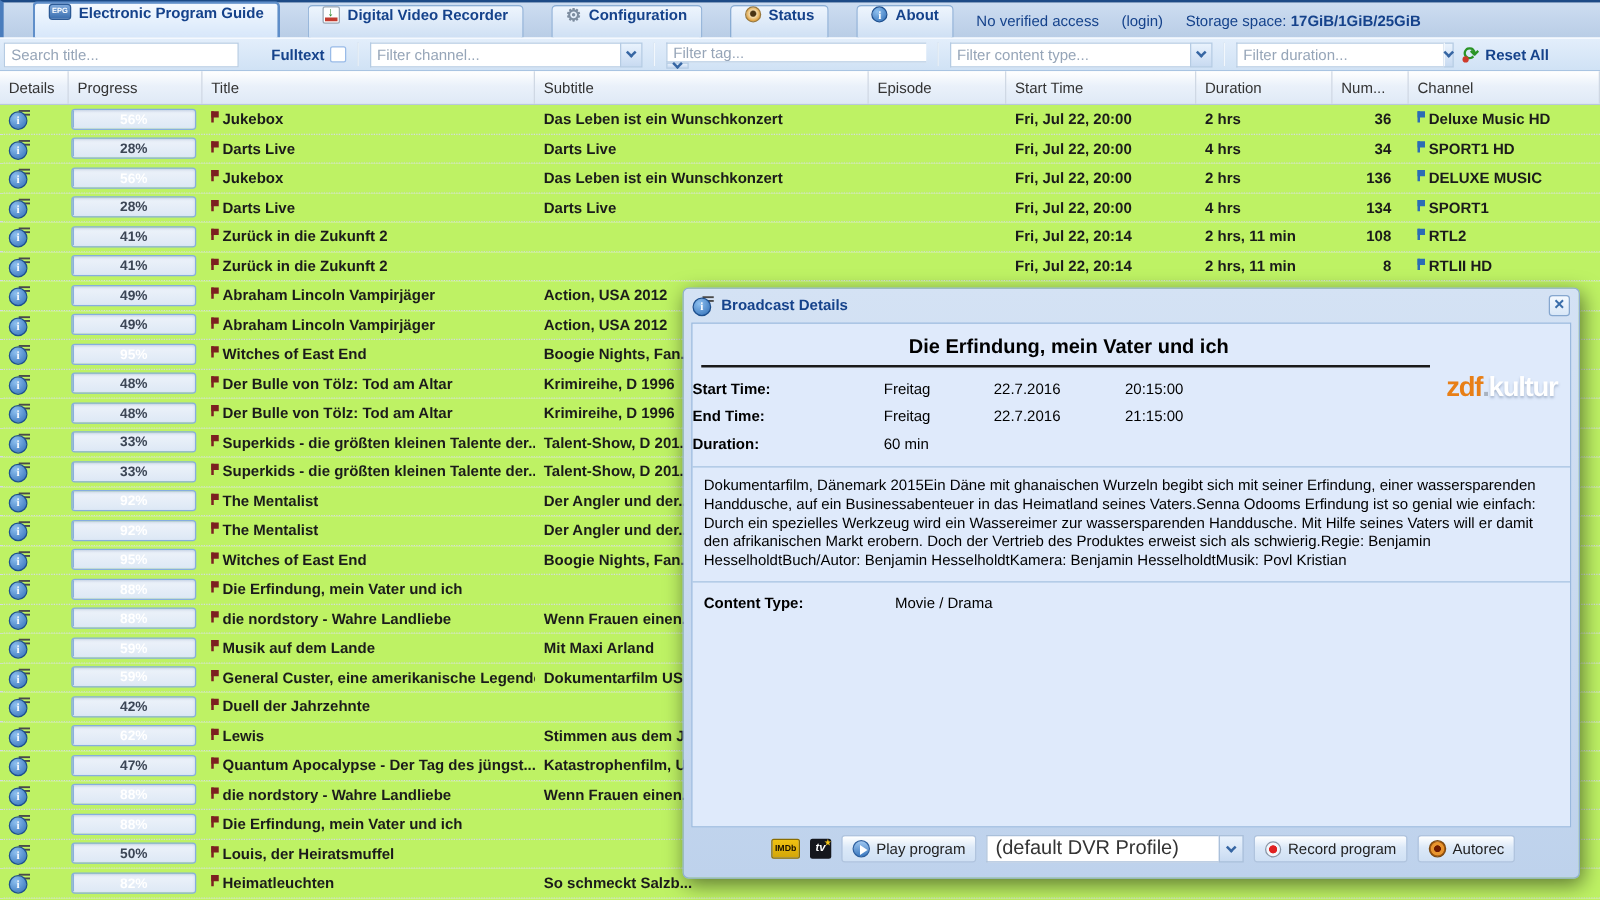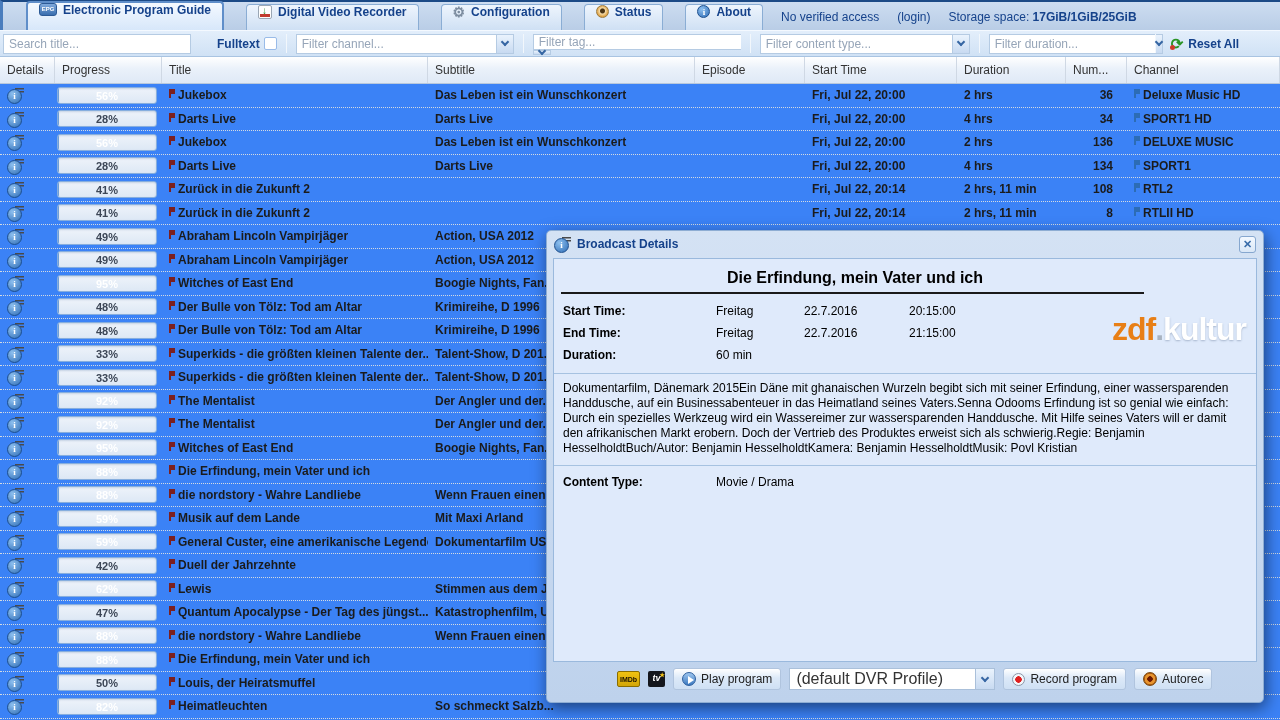--- a/index.html
+++ b/index.html
@@ -60,21 +60,21 @@
 
   
   .ghead { height:27px; display:flex; background:linear-gradient(#ffffff,#eaf1fa 45%,#dfe9f6);
            border-bottom:1px solid #b8c8dc; font-size:12px; color:#333; }
   .ghead .cell { border-right:1px solid #cfd8e4; line-height:26px; padding-left:7px; cursor:pointer; }
   .cell { overflow:hidden; white-space:nowrap; flex:none; }
   .c0{width:55px;} .c1{width:107px;} .c2{width:266px;} .c3{width:267px;} .c4{width:110px;}
   .c5{width:152px;} .c6{width:109px;} .c7{width:61px;} .c8{width:153px;}
   .grows { height:636px; overflow:hidden; }
   .grow { height:23.5px; display:flex; align-items:center; border-bottom:1px dotted #d4dae1;
-          font-size:12px; font-weight:bold; color:#1b1b1b; background:#3b82f6; }
+          font-size:12px; font-weight:bold; color:#1b1b1b; background:#bef264; }
   .grow .cell { padding-left:7px; height:100%; display:flex; align-items:center; }
   .grow .c7 { justify-content:flex-end; padding-right:14px; }
   .i-details { width:17px; height:16px; position:relative; display:inline-block; cursor:pointer; }
   .i-details::before { content:""; position:absolute; right:0; top:1px; width:9px; height:5px;
        background:linear-gradient(#4a4a4a 0 0) 0 0/9px 1.5px no-repeat,
                   linear-gradient(#4a4a4a 0 0) 0 3px/9px 1.5px no-repeat; }
   .i-details::after { content:"i"; position:absolute; left:0; top:2px; width:13px; height:13px;
        border-radius:50%; border:1px solid #1d4f8e; background:radial-gradient(circle at 35% 30%, #8ec0ef, #2f6db6);
        color:#fff; font:bold 9px/12px "Liberation Serif",serif; text-align:center; }
   .pbar { width:100px; height:17px; border:1px solid #86aede; border-radius:3px; margin-left:2px;
@@ -95,24 +95,24 @@
             border-radius:5px; box-shadow:2px 5px 16px rgba(0,0,0,.5); z-index:10; }
   .dlg-head { height:26px; display:flex; align-items:center; gap:6px; padding:0 7px;
               color:#15428b; font-size:12px; font-weight:bold; }
   .dlg-close { margin-left:auto; width:17px; height:17px; border:1px solid #86a7cf; border-radius:3px;
                background:linear-gradient(#f4f9ff,#d9e7f7); color:#3a6daa; font-size:11px; font-weight:bold;
                text-align:center; line-height:15px; cursor:pointer; }
   .dlg-body { position:absolute; left:6px; right:6px; top:27px; bottom:40px;
               background:#dfeafb; border:1px solid #9ab9dd; font-size:12px; color:#000; }
   .dlg-title { margin-top:10px; padding-right:100px; text-align:center; font-size:16px; font-weight:bold; }
   .dlg-rule { margin:5px 112px 6px 7px; border-top:2px solid #1a1a1a; }
-  .f-row { display:flex; height:22px; align-items:center; padding-left:9px; }
+  .f-row { display:flex; height:22px; align-items:center; }
   .f-label { width:153px; font-weight:bold; }
   .f-day { width:88px; } .f-date { width:105px; } .f-time { flex:1; }
-  .logo { position:absolute; top:52px; right:10px; font-size:32px; font-weight:bold; letter-spacing:-1px; }
+  .logo { position:absolute; top:38px; right:10px; font-size:22px; font-weight:bold; letter-spacing:-1px; }
   .logo .zdf { color:#e87f16; } .logo .dot { color:#a9b3c0; }
   .logo .kultur { color:#fff; text-shadow:0 1px 2px rgba(100,120,150,.45); }
   .desc { border-top:1px solid #a6c2e1; border-bottom:1px solid #a6c2e1; margin-top:7px;
           padding:7px 10px 9px 9px; line-height:15px; }
   .ctype { display:flex; padding:9px 0 0 9px; }
   .dlg-foot { position:absolute; left:0; right:0; bottom:0; height:46px;
               display:flex; align-items:center; padding-left:70px; gap:8px; }
   .i-imdb { width:23px; height:16px; background:linear-gradient(#f0c211,#d3a609); border:1px solid #8a6d00;
             border-radius:2px; color:#191000; font-size:7px; font-weight:bold; text-align:center; line-height:15px; cursor:pointer; }
   .i-tv { width:17px; height:16px; background:#14161c; border-radius:2px; color:#fff; font-size:9px;

